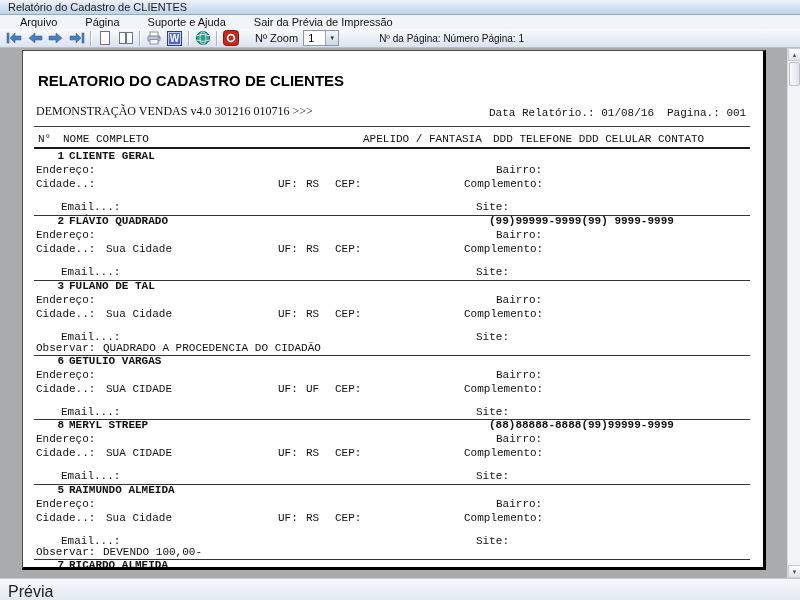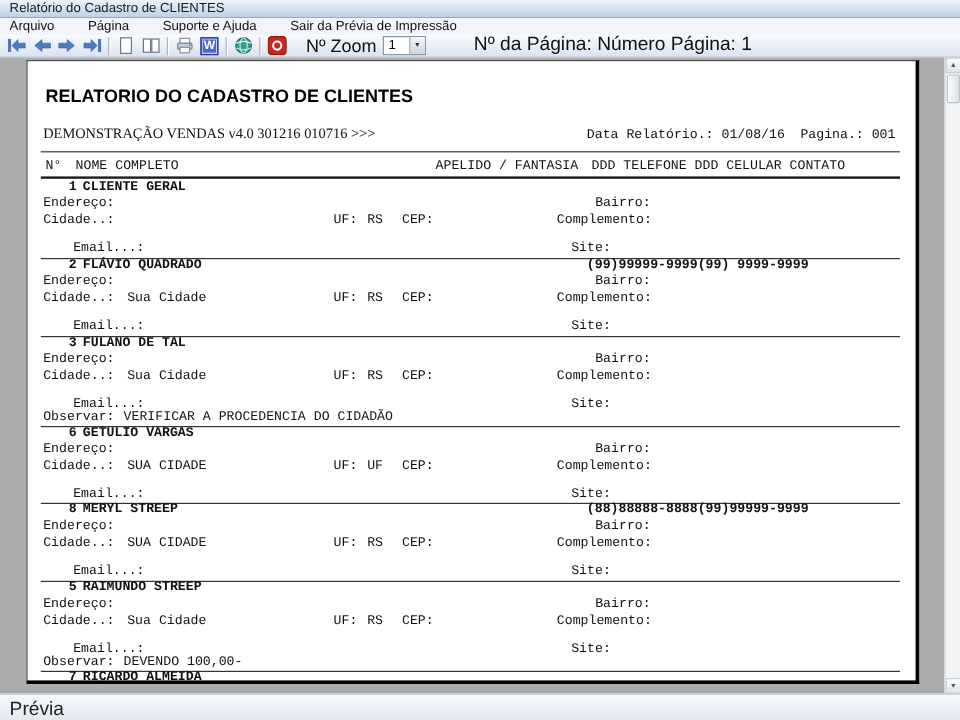--- a/index.html
+++ b/index.html
@@ -4,39 +4,39 @@
 <style>
   * { margin:0; padding:0; box-sizing:border-box; }
   html,body { width:800px; height:600px; overflow:hidden; }
   body { font-family:"Liberation Sans", sans-serif; position:relative; background:#fff; }
 
   
   .titlebar { position:absolute; left:0; top:0; width:800px; height:15px;
     background:linear-gradient(#ecf3fb,#bed2e8); border-bottom:1px solid #93aac4;
     font-size:11px; color:#1a1a1a; padding:1px 0 0 8px; }
   .menubar { position:absolute; left:0; top:15px; width:800px; height:14px;
-    background:#f1f4f9; display:flex; align-items:center; gap:28px; padding-left:8px;
+    background:#f1f4f9; display:flex; align-items:center; gap:28px; padding-left:20px;
     font-size:11px; color:#111; }
   .menu-item { white-space:nowrap; cursor:default; }
   .toolbar { position:absolute; left:0; top:29px; width:800px; height:19px;
     background:linear-gradient(#f8fbfe,#dbe3ef); border-bottom:1px solid #b6c1cf;
     display:flex; align-items:center; padding-left:3px; }
   .tb-btn { width:21px; height:17px; display:flex; align-items:center; justify-content:center; }
   .tb-sep { width:1px; height:15px; background:#aab4c1; box-shadow:1px 0 0 #fff; margin:0 3px; }
   .w-icon { width:15px; height:15px; background:#4f66cc; border:1px solid #2a3a9a;
     box-shadow:inset 0 0 0 1px #c7d2f2; color:#fff; font-weight:bold; font-size:10px;
     display:flex; align-items:center; justify-content:center; }
-  .zoom-label { font-size:15px; margin-left:14px; color:#111; }
+  .zoom-label { font-size:11px; margin-left:14px; color:#111; }
   .zoom-select { width:36px; height:16px; background:#fff; border:1px solid #8a96a3;
     margin-left:5px; display:flex; align-items:stretch; font-size:11px; }
   .zoom-value { flex:1; padding:1px 0 0 4px; }
   .zoom-btn { width:13px; background:linear-gradient(#f3f7fb,#ccd6e3);
     border-left:1px solid #9aa5b1; font-size:6px; color:#333;
     display:flex; align-items:center; justify-content:center; }
-  .page-info { font-size:16px; margin-left:40px; color:#111; }
+  .page-info { font-size:10px; margin-left:40px; color:#111; }
 
   
   .content { position:absolute; left:0; top:48px; width:800px; height:530px;
     background:#a9abad; }
   .scrollbar { position:absolute; right:0; top:0; width:13px; height:100%;
     background:#f2f3f5; border-left:1px solid #d6d9dd; }
   .sb-btn { position:absolute; left:0; width:13px; height:13px; font-size:6px; color:#555;
     background:linear-gradient(#fdfdfd,#dfe3e8); border:1px solid #c8cdd4;
     display:flex; align-items:center; justify-content:center; }
   .sb-up { top:0; } .sb-down { bottom:0; }
@@ -223,21 +223,21 @@
         <span class="abs f-bairro">Bairro:</span>
         <span class="abs f-cidade">Cidade..:</span>
         <span class="abs f-cidade-val">Sua Cidade</span>
         <span class="abs f-uf">UF:</span>
         <span class="abs f-uf-val">RS</span>
         <span class="abs f-cep">CEP:</span>
         <span class="abs f-complemento">Complemento:</span>
         <span class="abs f-email">Email...:</span>
         <span class="abs f-site">Site:</span>
         <span class="abs f-observar">Observar:</span>
-        <span class="abs f-observar-val">VERIFICAR A PROCEDENCIA DO CIDADÃO</span>
+        <span class="abs f-observar-val">QUADRADO A PROCEDENCIA DO CIDADÃO</span>
         <div class="r-sep"></div>
       </div>
 
       <div class="record" style="top:305px;height:64px;">
         <span class="r-num">6</span>
         <span class="r-name">GETULIO VARGAS</span>
         <span class="r-phones"></span>
         <span class="abs f-endereco">Endereço:</span>
         <span class="abs f-bairro">Bairro:</span>
         <span class="abs f-cidade">Cidade..:</span>
@@ -263,21 +263,21 @@
         <span class="abs f-uf-val">RS</span>
         <span class="abs f-cep">CEP:</span>
         <span class="abs f-complemento">Complemento:</span>
         <span class="abs f-email">Email...:</span>
         <span class="abs f-site">Site:</span>
         <div class="r-sep"></div>
       </div>
 
       <div class="record" style="top:434px;height:75px;">
         <span class="r-num">5</span>
-        <span class="r-name">RAIMUNDO STREEP</span>
+        <span class="r-name">RAIMUNDO ALMEIDA</span>
         <span class="r-phones"></span>
         <span class="abs f-endereco">Endereço:</span>
         <span class="abs f-bairro">Bairro:</span>
         <span class="abs f-cidade">Cidade..:</span>
         <span class="abs f-cidade-val">Sua Cidade</span>
         <span class="abs f-uf">UF:</span>
         <span class="abs f-uf-val">RS</span>
         <span class="abs f-cep">CEP:</span>
         <span class="abs f-complemento">Complemento:</span>
         <span class="abs f-email">Email...:</span>

